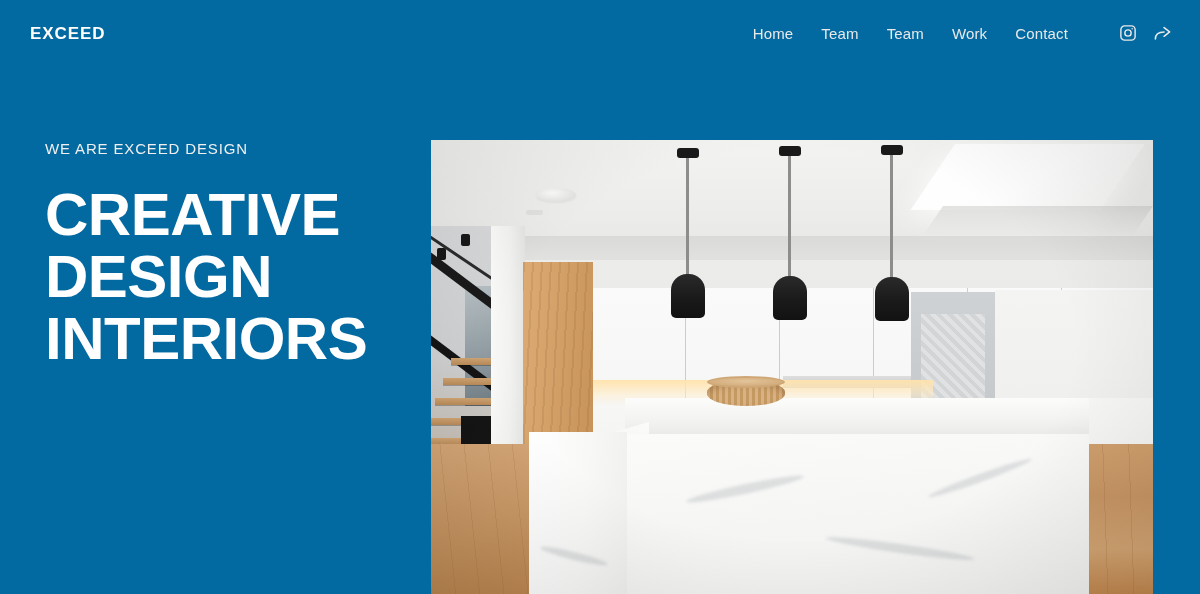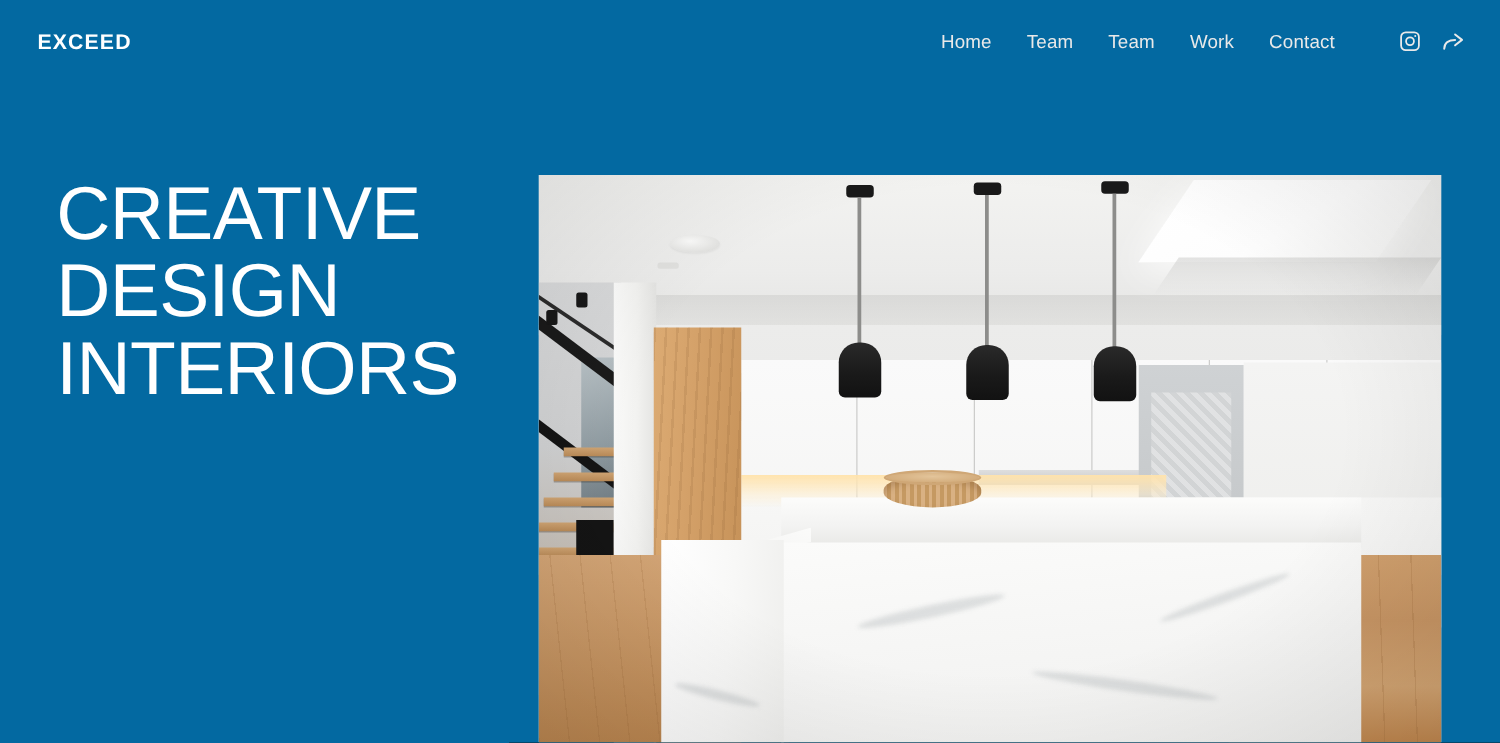--- a/index.html
+++ b/index.html
@@ -99,21 +99,21 @@
     font-weight: 300;
     letter-spacing: 0.85px;
     color: #f0f0f0;
     margin-bottom: 26px;
     line-height: 1.2;
     white-space: nowrap;
   }
 
   .headline {
     font-size: 60px;
-    font-weight: 400;
+    font-weight: 700;
     line-height: 1.03;
     letter-spacing: -0.5px;
     color: #ffffff;
     text-transform: uppercase;
   }
   .headline .hl-line { display: block; white-space: nowrap; }
 
   .cta {
     position: absolute;
     left: 0;
@@ -494,20 +494,21 @@
           <svg width="19" height="19" viewBox="0 0 24 24" fill="none" stroke="currentColor" stroke-width="2" stroke-linecap="round" stroke-linejoin="round">
             <path d="M3 19c0-6 4.6-9 11-9"></path>
             <polyline points="14 4.5 21 10 14 15.5"></polyline>
           </svg>
         </span>
       </div>
     </nav>
   </header>
 
   <section class="hero-left">
+    <div class="kicker">WE ARE EXCEED DESIGN</div>
 
     <h1 class="headline">
       <span class="hl-line">CREATIVE</span>
       <span class="hl-line">DESIGN</span>
       <span class="hl-line">INTERIORS</span>
     </h1>
 
   </section>
 
   <figure class="hero-photo">

